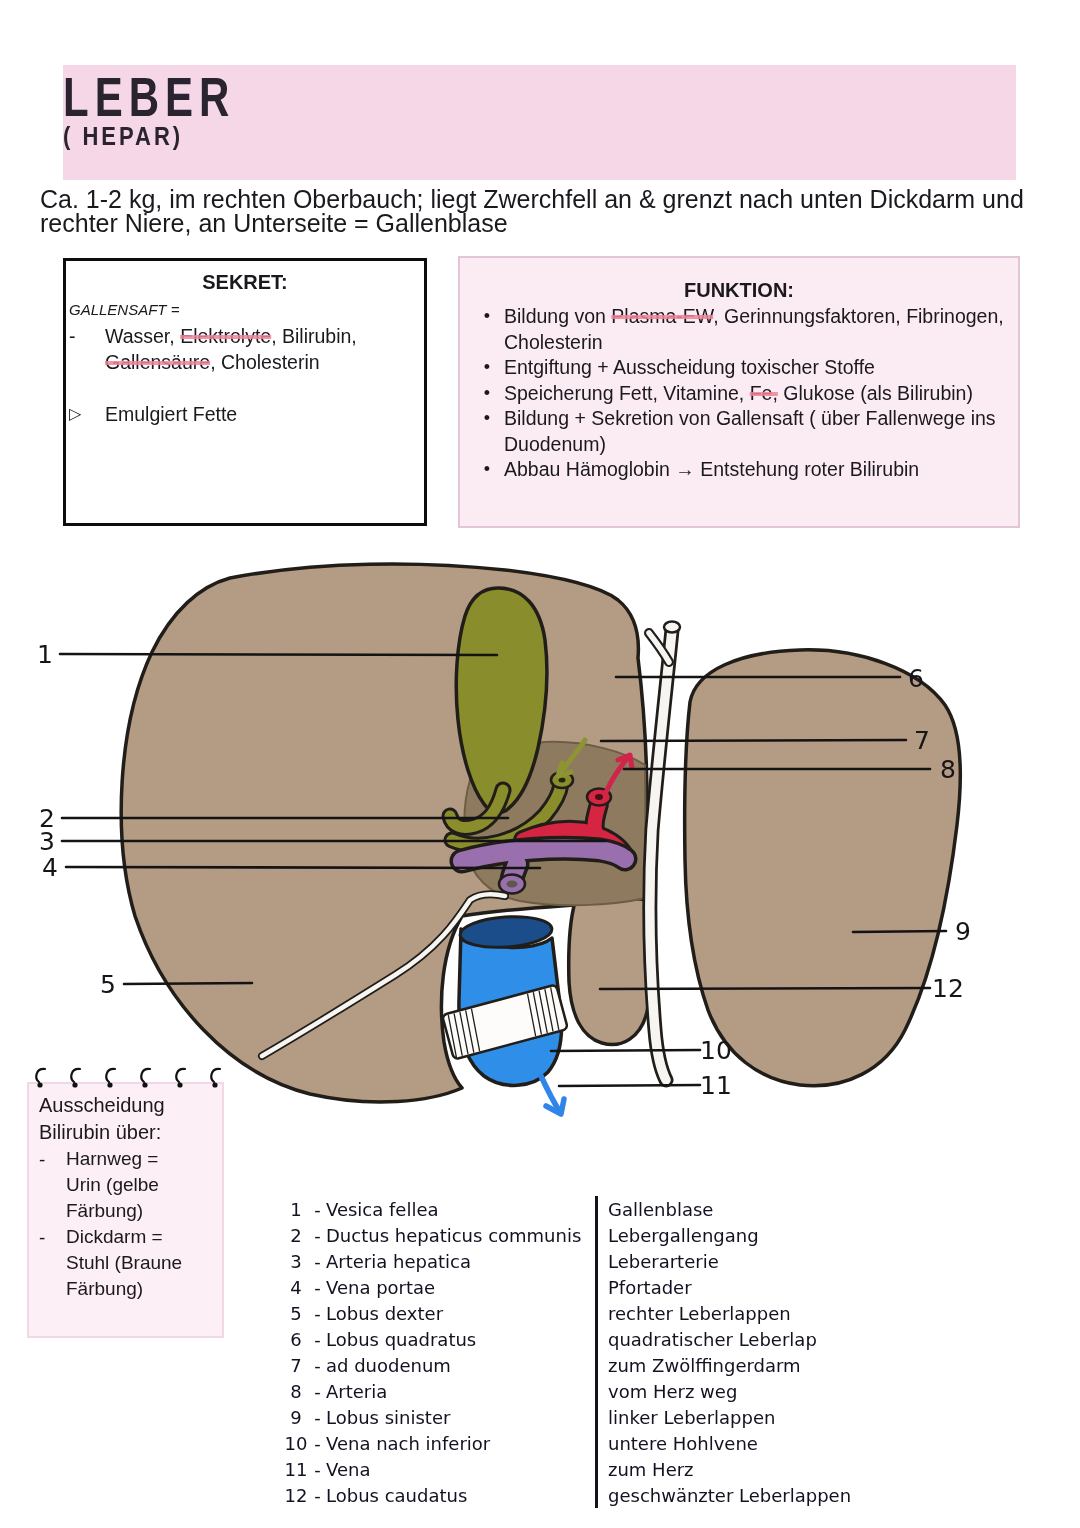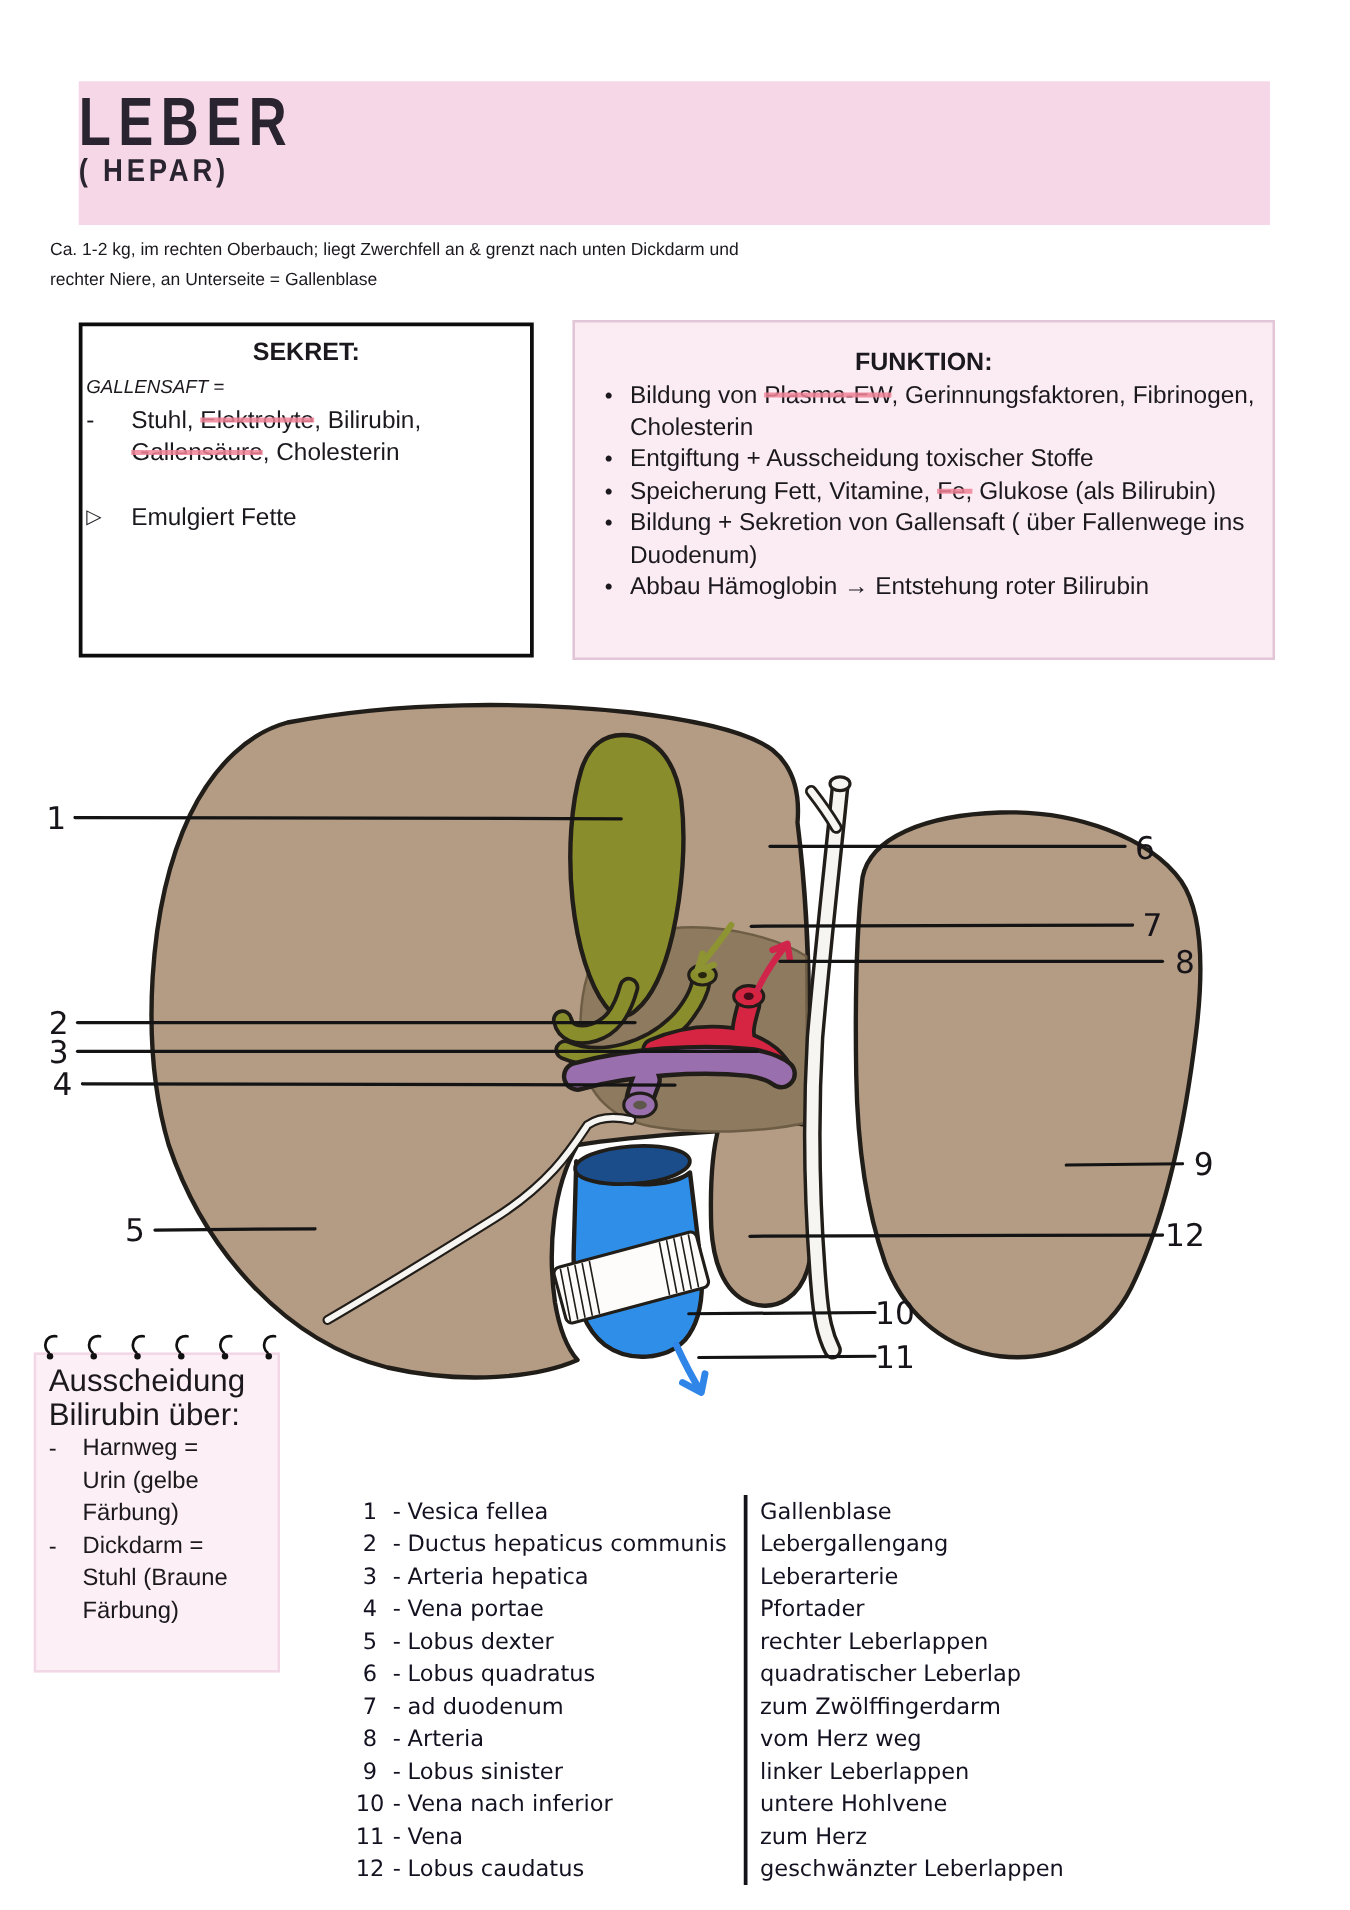--- a/index.html
+++ b/index.html
@@ -11,21 +11,21 @@
 
   
   .banner{left:63px;top:65px;width:953px;height:115px;background:#f6d7e7;text-align:left;}
   .title{display:inline-block;margin-top:12px;font-size:42px;font-weight:700;letter-spacing:6px;
          transform:scaleY(1.3);color:#2a2430;}
   .subtitle{display:inline-block;margin-top:7px;font-size:22px;font-weight:700;letter-spacing:3px;
          transform:scaleY(1.15);color:#2a2430;}
   .banner .line{line-height:1;}
 
   
-  .intro{left:40px;top:187px;width:985px;font-size:14px;line-height:24px;white-space:pre-line;}
+  .intro{left:40px;top:187px;width:985px;font-size:25px;line-height:24px;white-space:pre-line;}
 
   
   .box-sekret{left:63px;top:258px;width:364px;height:268px;border:3.5px solid #0d0d0d;background:#fff;
               padding:8px 3px;box-sizing:border-box;}
   .box-title{text-align:center;font-weight:700;font-size:20px;line-height:27px;}
   .sek-heading{font-style:italic;font-size:15px;line-height:27px;}
   .hang{display:flex;}
   .dcol{width:36px;flex:none;font-size:19.5px;line-height:26px;}
   .tcol{flex:1;font-size:19.5px;line-height:26px;}
   .mark{text-decoration:line-through;text-decoration-color:rgba(240,130,150,.85);text-decoration-thickness:4px;}
@@ -36,21 +36,21 @@
   .box-funktion{left:458px;top:256px;width:562px;height:272px;border:2.5px solid #e2c6d8;background:#fbecf4;
                 padding:19px 10px;box-sizing:border-box;}
   .fn-row{display:flex;}
   .bcol{width:34px;flex:none;text-align:center;font-size:18px;line-height:25.5px;}
   .btxt{flex:1;font-size:19.5px;line-height:25.5px;}
 
   
   .note{left:27px;top:1082px;width:197px;height:256px;background:#fdeff6;border:2px solid #f2d8e6;
         box-sizing:border-box;padding:8px 4px 0 10px;}
   .curls{position:absolute;top:-18px;left:3px;display:flex;gap:20px;}
-  .note-heading{font-size:25px;line-height:27px;white-space:pre-line;}
+  .note-heading{font-size:20px;line-height:27px;white-space:pre-line;}
   .note-item{display:flex;}
   .dcol2{width:27px;flex:none;font-size:19px;line-height:27px;}
   .ttext{font-size:19px;line-height:26px;white-space:pre-line;}
 
   
   .legend{left:283px;top:1196px;display:flex;font-family:"DejaVu Sans",sans-serif;color:#141120;}
   .lcolL{width:312px;}
   .lcolR{border-left:3px solid #15131a;padding-left:10px;width:335px;}
   .lrow,.lger{height:26px;display:flex;align-items:center;font-size:18px;white-space:nowrap;}
   .lnum{width:26px;text-align:center;flex:none;}
@@ -67,21 +67,21 @@
 </div>
 
 <div class="abs intro">Ca. 1-2 kg, im rechten Oberbauch; liegt Zwerchfell an &amp; grenzt nach unten Dickdarm und
 rechter Niere, an Unterseite = Gallenblase</div>
 
 <div class="abs box-sekret">
   <div class="box-title">SEKRET:</div>
   <div class="sek-heading">GALLENSAFT =</div>
   <div class="hang">
     <div class="dcol">-</div>
-    <div class="tcol"><span>Stuhl, </span><span class="mark">Elektrolyte</span><span>, Bilirubin,</span><br><span class="mark">Gallensäure</span><span>, Cholesterin</span></div>
+    <div class="tcol"><span>Wasser, </span><span class="mark">Elektrolyte</span><span>, Bilirubin,</span><br><span class="mark">Gallensäure</span><span>, Cholesterin</span></div>
   </div>
   <div class="sek-arrow">
     <div class="glyph-col">▷</div>
     <div class="tcol">Emulgiert Fette</div>
   </div>
 </div>
 
 <div class="abs box-funktion">
   <div class="box-title">FUNKTION:</div>
   <div class="fn-row">

